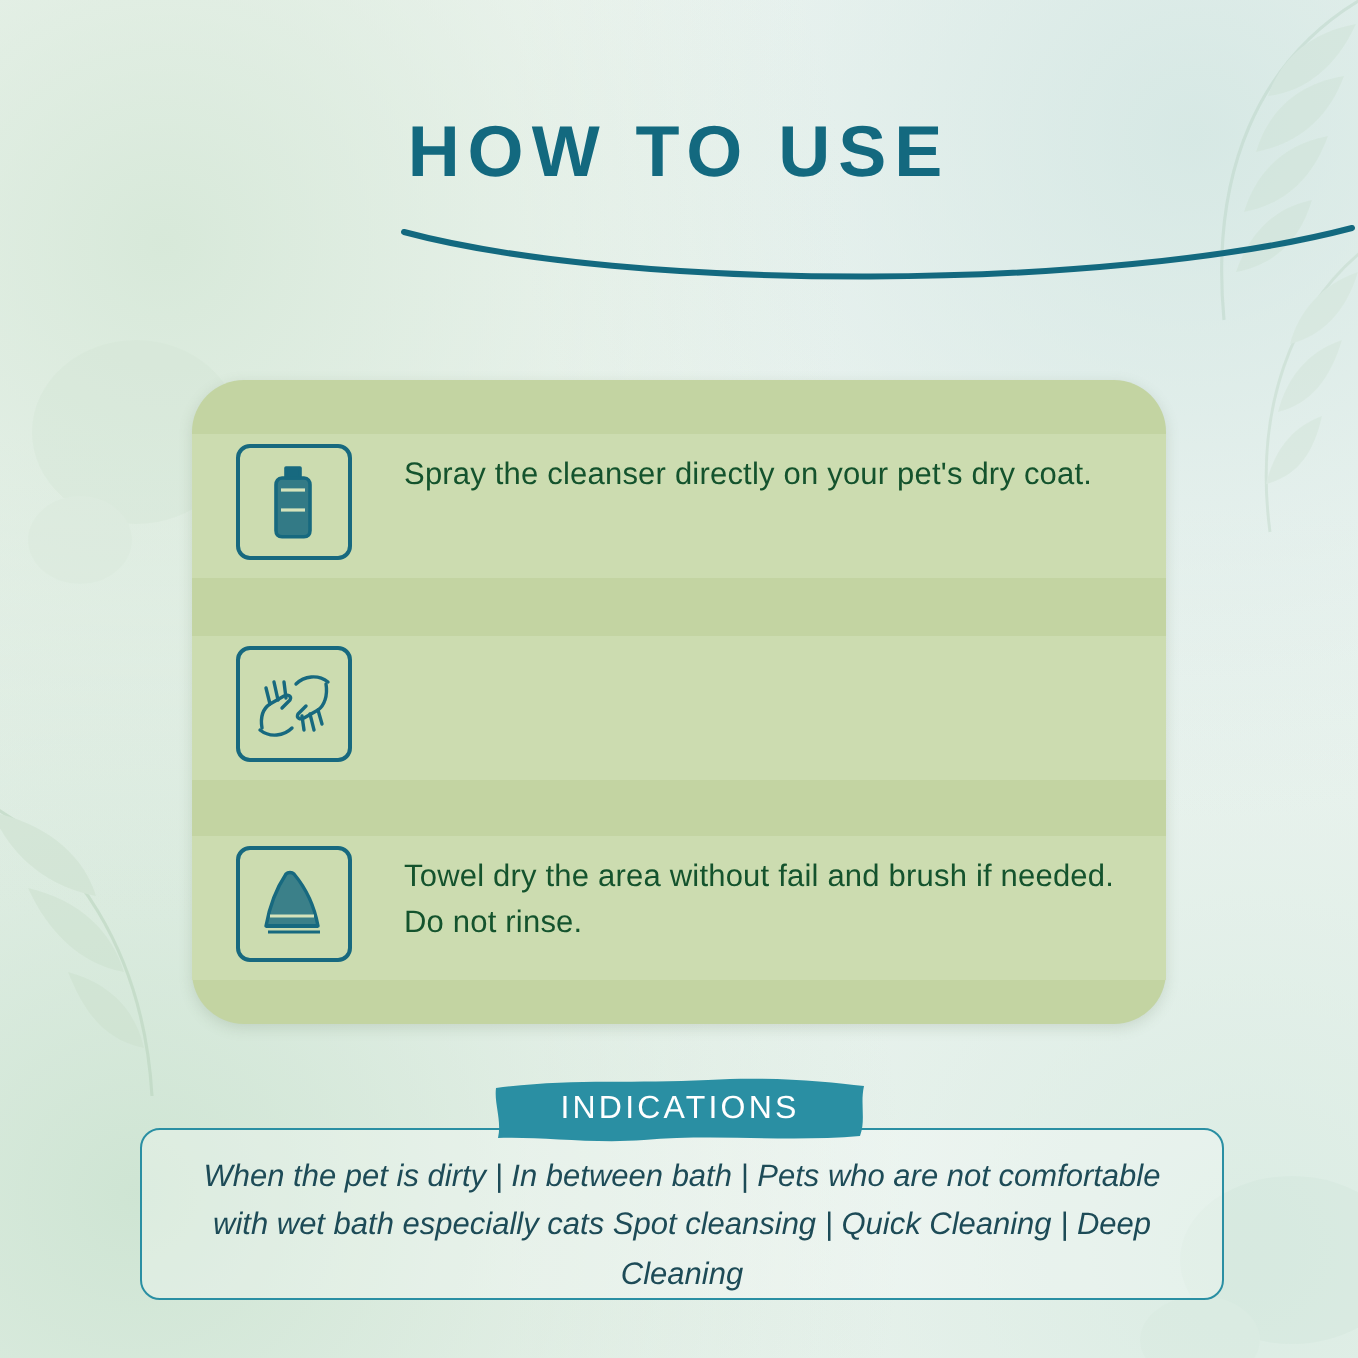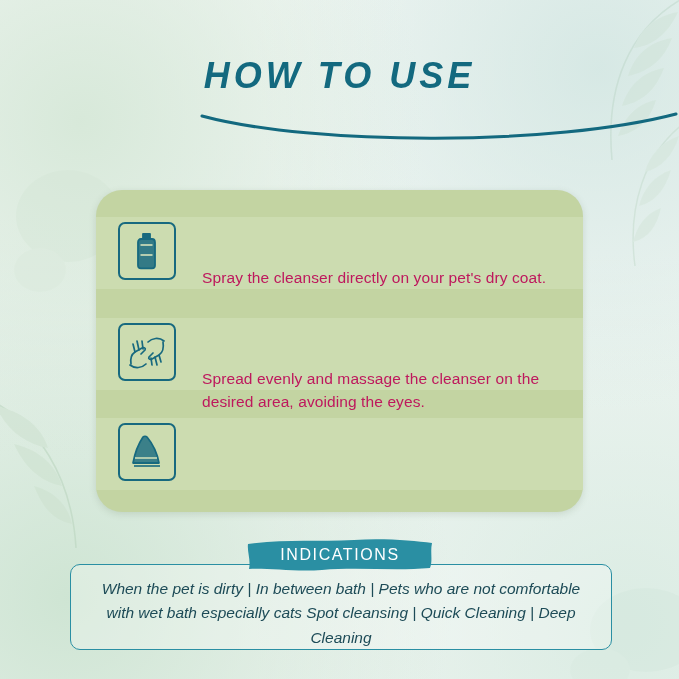--- a/index.html
+++ b/index.html
@@ -100,24 +100,23 @@
     background: transparent;
     display: flex;
     align-items: center;
     justify-content: center;
     margin-top: 4px;
   }
   .step-text {
     margin-left: 26px;
     font-size: 15.5px;
     line-height: 1.5;
-    color: #be185d;
+    color: #14532d;
     padding-top: 8px;
     letter-spacing: 0.1px;
-    margin-top: 40px;
   }
 
   
   .ind-box {
     position: absolute;
     left: 70px;
     top: 564px;
     width: 540px;
     height: 84px;
     border: 1.5px solid #2a8fa3;
@@ -203,21 +202,21 @@
   </div>
 
   <div class="leaf" style="top:560px; left:560px; width:140px; height:130px; opacity:0.4;">
     <svg width="140" height="130" viewBox="0 0 140 130">
       <ellipse cx="86" cy="70" rx="56" ry="42" fill="#d2e6dc"></ellipse>
       <ellipse cx="40" cy="110" rx="30" ry="22" fill="#d8eae0"></ellipse>
     </svg>
   </div>
 
   <div class="header">
-    <div style="position:relative; display:inline-block;font-style:italic;">
+    <div style="position:relative; display:inline-block;">
       <div class="title">HOW TO USE</div>
       
       <div class="swoosh" style="left:-10px; width:500px;">
         <svg width="500" height="36" viewBox="0 0 500 36">
           <path d="M8 6 C120 36 360 36 482 4" fill="none" stroke="#13697f" stroke-width="3" stroke-linecap="round"></path>
         </svg>
       </div>
     </div>
   </div>
 
@@ -250,34 +249,34 @@
             <path d="M15 15 L14 7"></path>
             <path d="M2 31 C7 35 14 34 18 30"></path>
             <path d="M35 8 C36 14 34 19 31 21 L24 25 C22 26 20 25 21 23 L25 19"></path>
             <path d="M31 21 L33 28"></path>
             <path d="M27 23 L29 31"></path>
             <path d="M23 24 L24 31"></path>
             <path d="M36 7 C31 3 24 4 20 8"></path>
           </g>
         </svg>
       </div>
-      <div class="step-text">Spread evenly and massage the cleanser on the desired area, avoiding the eyes.</div>
     </div>
 
     <div class="step s3">
       <div class="step-icon">
         <svg width="36" height="36" viewBox="0 0 36 36">
           <g stroke="#17697f" stroke-width="1.7" fill="none" stroke-linejoin="round">
             <path d="M14 3 C10 9 6 18 4 29 L30 29 C28 18 23 9 18 3 C17 2 15 2 14 3Z" fill="#17697f" fill-opacity="0.8"></path>
             <path d="M6 24 h22" stroke="#d6e3bb" stroke-width="1.5"></path>
             <path d="M4 29 L30 29" stroke="#17697f" stroke-width="2"></path>
             <path d="M5 32 h26" stroke="#17697f" stroke-width="1.6"></path>
           </g>
         </svg>
       </div>
+      <div class="step-text">Towel dry the area without fail and brush if needed. Do not rinse.</div>
     </div>
   </div>
 
   <div class="ind-box">
     <div class="ind-text">When the pet is dirty | In between bath | Pets who are not comfortable with wet bath especially cats Spot cleansing | Quick Cleaning | Deep Cleaning</div>
   </div>
 
   <div class="ind-ribbon">
     <div class="ribbon-bg">
       <svg width="188" height="33" viewBox="0 0 188 33" preserveAspectRatio="none">

